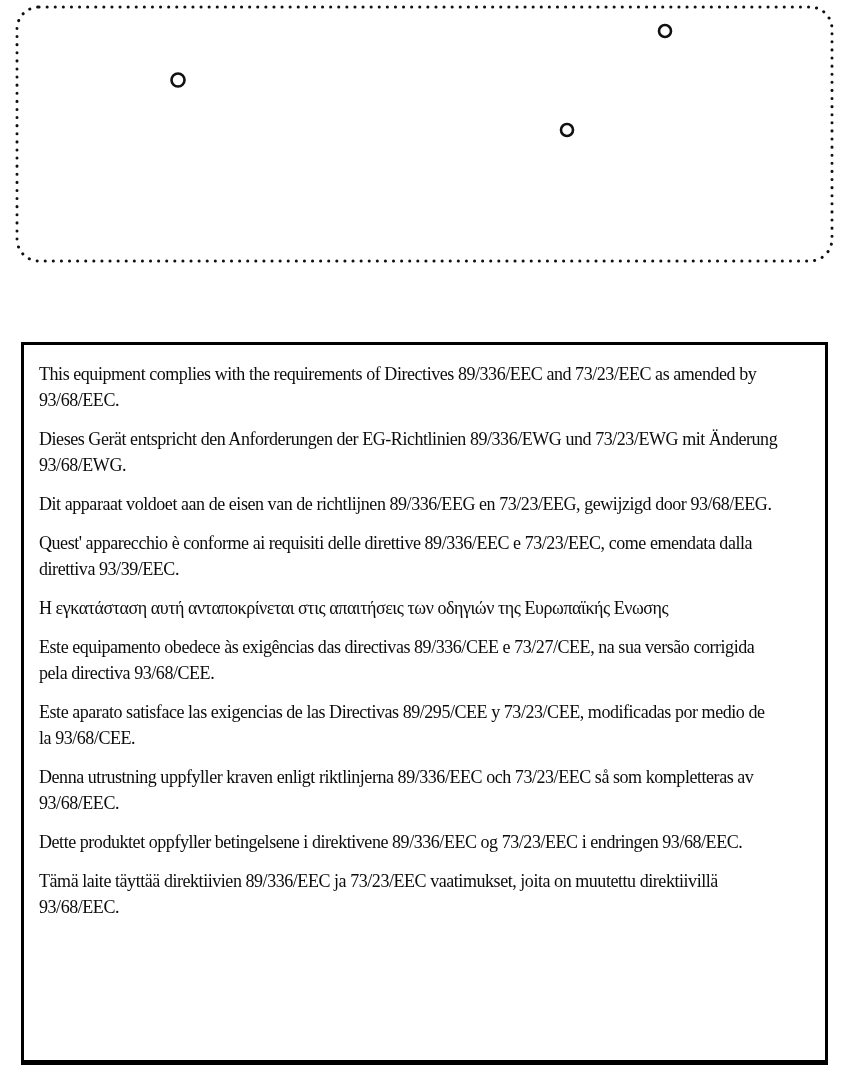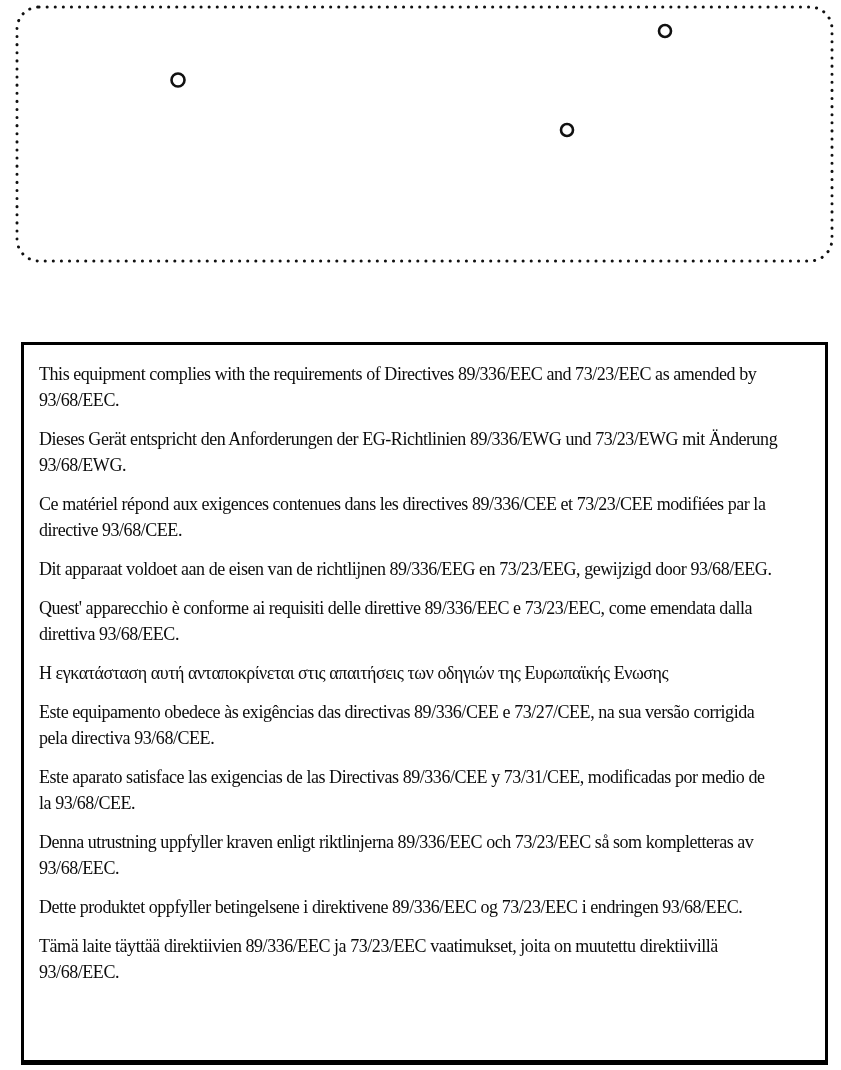--- a/index.html
+++ b/index.html
@@ -63,39 +63,35 @@
   <div>
       <div class="para">
         <div class="line">This equipment complies with the requirements of Directives 89/336/EEC and 73/23/EEC as amended by</div>
         <div class="line">93/68/EEC.</div>
       </div>
       <div class="para">
         <div class="line">Dieses Gerät entspricht den Anforderungen der EG-Richtlinien 89/336/EWG und 73/23/EWG mit Änderung</div>
         <div class="line">93/68/EWG.</div>
       </div>
       <div class="para">
-        <div class="line">Ce matériel répond aux exigences contenues dans les directives 89/336/CEE et 73/23/CEE modifiées par la</div>
-        <div class="line">directive 93/68/CEE.</div>
-      </div>
-      <div class="para">
         <div class="line">Dit apparaat voldoet aan de eisen van de richtlijnen 89/336/EEG en 73/23/EEG, gewijzigd door 93/68/EEG.</div>
       </div>
       <div class="para">
         <div class="line">Quest' apparecchio è conforme ai requisiti delle direttive 89/336/EEC e 73/23/EEC, come emendata dalla</div>
-        <div class="line">direttiva 93/68/EEC.</div>
+        <div class="line">direttiva 93/39/EEC.</div>
       </div>
       <div class="para">
         <div class="line">Η εγκατάσταση αυτή ανταποκρίνεται στις απαιτήσεις των οδηγιών της Ευρωπαϊκής Ενωσης</div>
       </div>
       <div class="para">
         <div class="line">Este equipamento obedece às exigências das directivas 89/336/CEE e 73/27/CEE, na sua versão corrigida</div>
         <div class="line">pela directiva 93/68/CEE.</div>
       </div>
       <div class="para">
-        <div class="line">Este aparato satisface las exigencias de las Directivas 89/336/CEE y 73/31/CEE, modificadas por medio de</div>
+        <div class="line">Este aparato satisface las exigencias de las Directivas 89/295/CEE y 73/23/CEE, modificadas por medio de</div>
         <div class="line">la 93/68/CEE.</div>
       </div>
       <div class="para">
         <div class="line">Denna utrustning uppfyller kraven enligt riktlinjerna 89/336/EEC och 73/23/EEC så som kompletteras av</div>
         <div class="line">93/68/EEC.</div>
       </div>
       <div class="para">
         <div class="line">Dette produktet oppfyller betingelsene i direktivene 89/336/EEC og 73/23/EEC i endringen 93/68/EEC.</div>
       </div>
       <div class="para">

